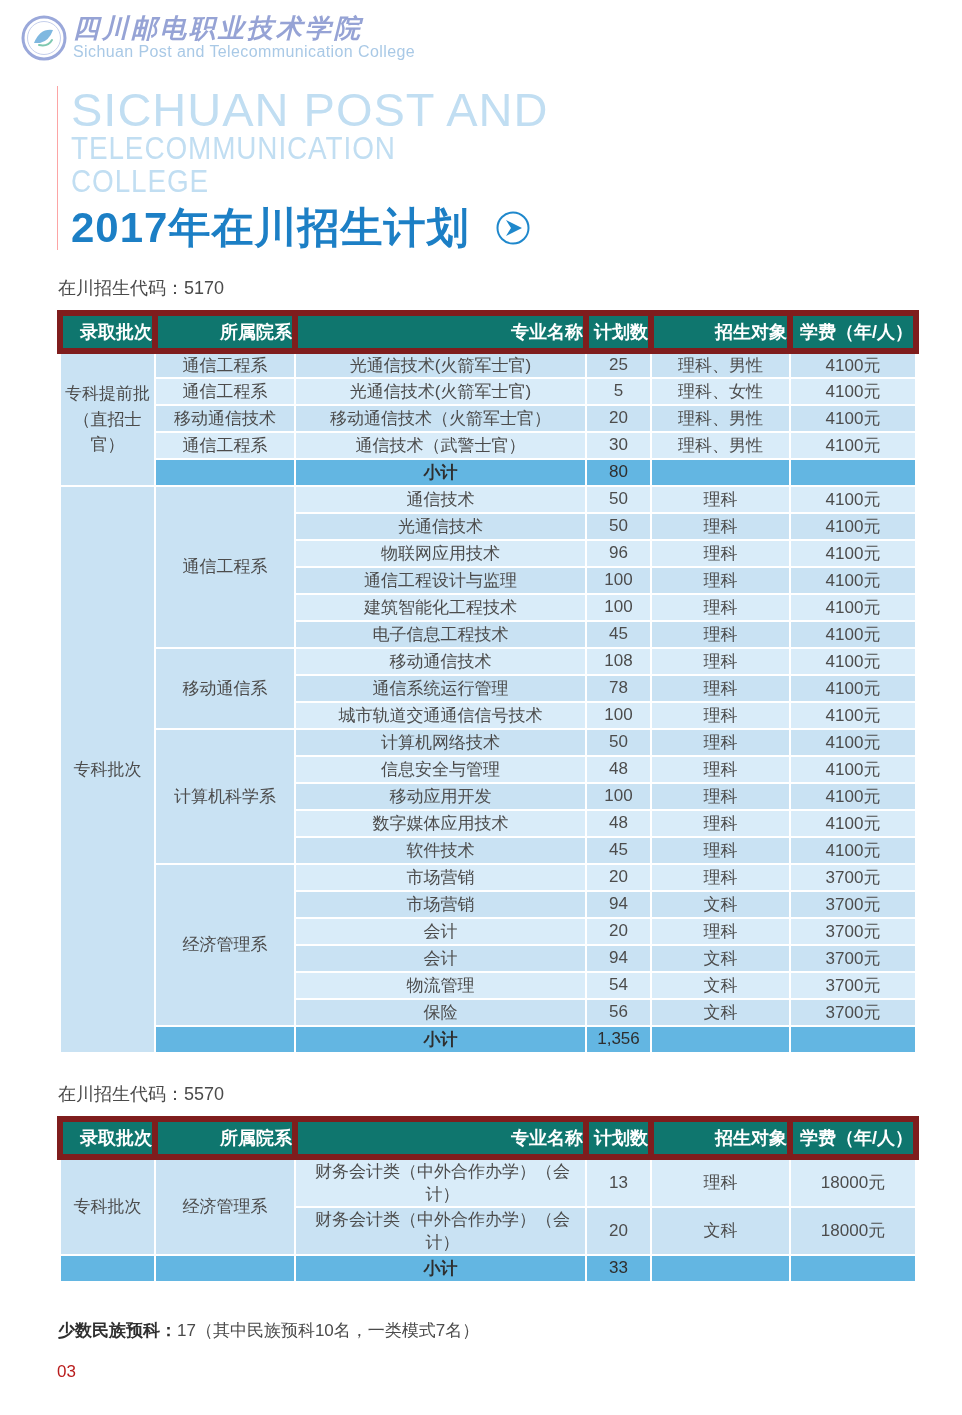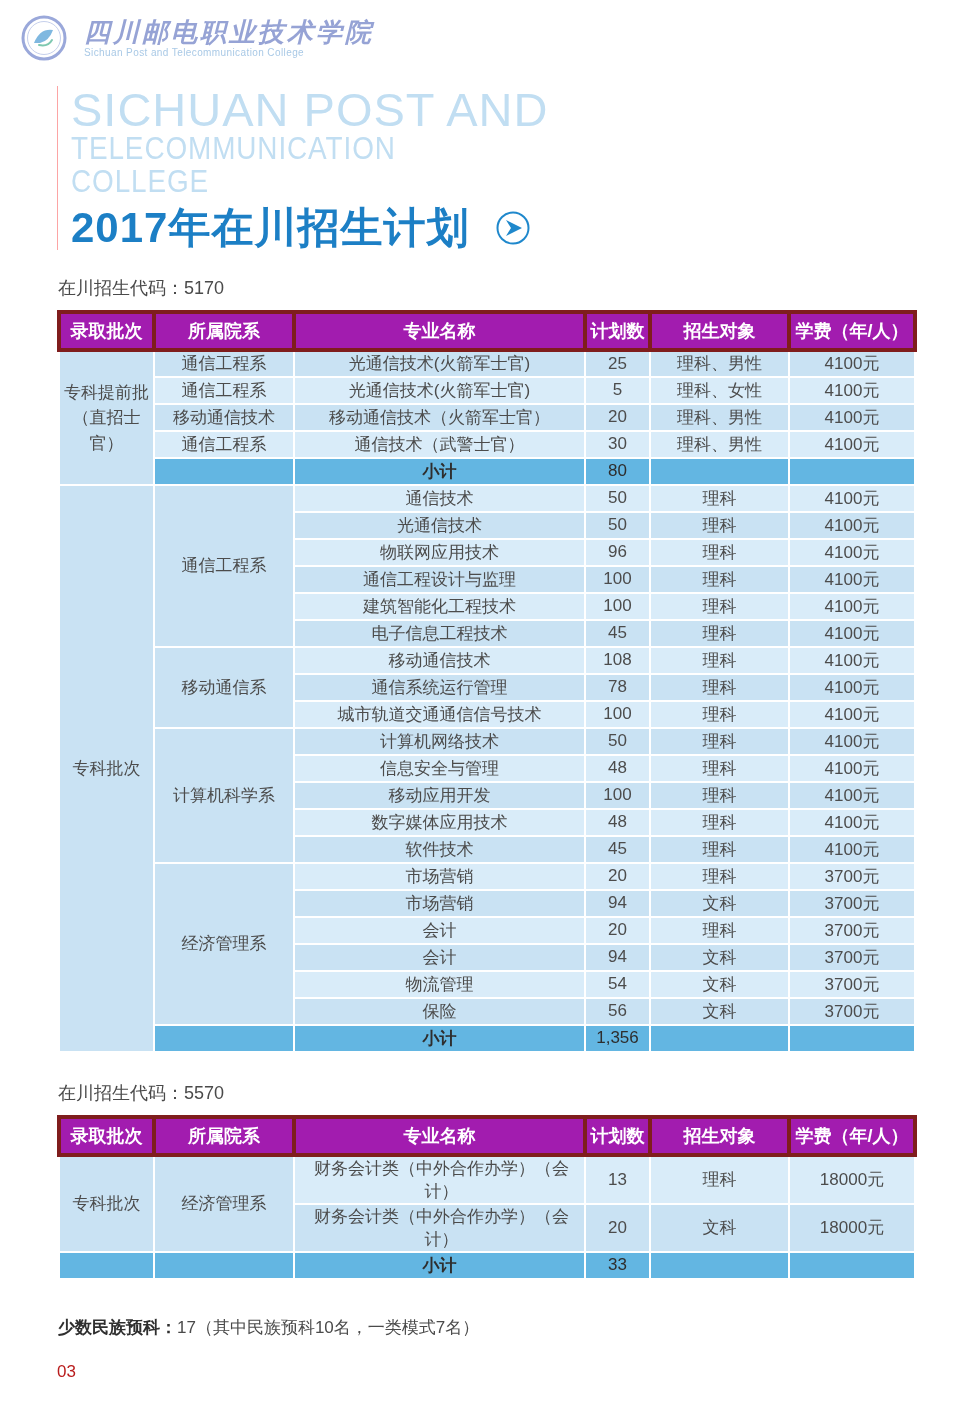--- a/index.html
+++ b/index.html
@@ -6,27 +6,27 @@
   html, body { background: #ffffff; }
   body {
     width: 962px; height: 1415px;
     font-family: "Liberation Sans", sans-serif;
     color: #4c4c4c;
     overflow: hidden;
     position: relative;
   }
 
   
-  .logo { display: flex; align-items: center; gap: 16px; margin: 12px 0 0 20px; height: 52px; }
+  .logo { display: flex; align-items: center; gap: 5px; margin: 12px 0 0 20px; height: 52px; }
   .logo-text .cn {
     font-family: "DejaVu Serif", serif;
     font-style: italic; font-weight: bold;
     font-size: 26px; color: #96a3d5; letter-spacing: 3px; line-height: 1;
   }
-  .logo-text .en { font-size: 10px; color: #a9c9e6; letter-spacing: 0.4px; margin-top: 2px; }
+  .logo-text .en { font-size: 16px; color: #a9c9e6; letter-spacing: 0.4px; margin-top: 2px; text-align: center; }
 
   
   .hero { margin: 22px 0 0 57px; border-left: 1px solid #fca5a5; padding-left: 13px; }
   .hero-1 { font-size: 47px; line-height: 1.0; color: #c1def2; letter-spacing: 1px; }
   .hero-2, .hero-3 { font-size: 31px; line-height: 1.06; color: #c1def2; letter-spacing: 1px;
                      transform: scaleX(0.9); transform-origin: left; }
   .hero-title-row { display: flex; align-items: center; gap: 26px; margin-top: 7px; }
   .hero-title { font-size: 42px; font-weight: bold; color: #1c7fc5; letter-spacing: 1px; line-height: 1.05; text-align: center; }
   .arrow-icon { width: 36px; height: 36px; display: block; }
 
@@ -34,23 +34,23 @@
   .code { margin: 26px 0 10px 58px; font-size: 18px; color: #4a4a4a; }
   .code.second { margin-top: 28px; }
 
   
   table.plan {
     border-collapse: collapse; table-layout: fixed;
     width: 856px; margin-left: 57px;
     font-size: 17px; color: #4c4c4c;
   }
   table.plan th {
-    background: #a21caf; color: #ffffff;
+    background: #0f766e; color: #ffffff;
     font-size: 18px; font-weight: 600;
-    height: 38px; border: 4px solid #7f1d1d; text-align: center;
+    height: 38px; border: 6px solid #7f1d1d; text-align: right;
   }
   table.plan td {
     height: 27px; border: 2px solid #ffffff;
     text-align: center; padding: 0; vertical-align: middle;
   }
   tr.rd > td { background: #c9e2f3; }
   tr.rl > td { background: #d9ecf9; }
   td.merged { background: #c9e2f3 !important; line-height: 1.5; }
   tr.subtotal > td { background: #63b6e2 !important; color: #2e2e2e; }
   tr.subtotal td.sublabel { font-weight: 600; }

